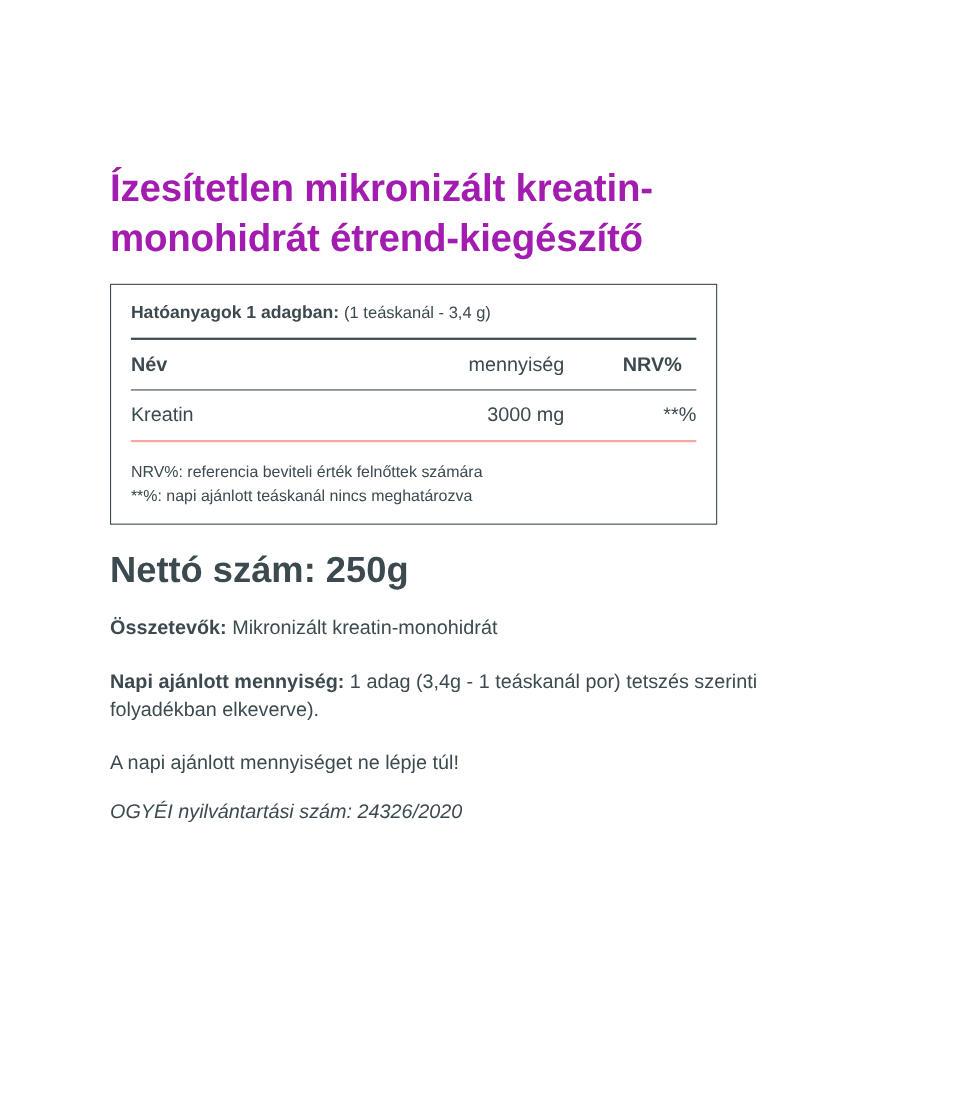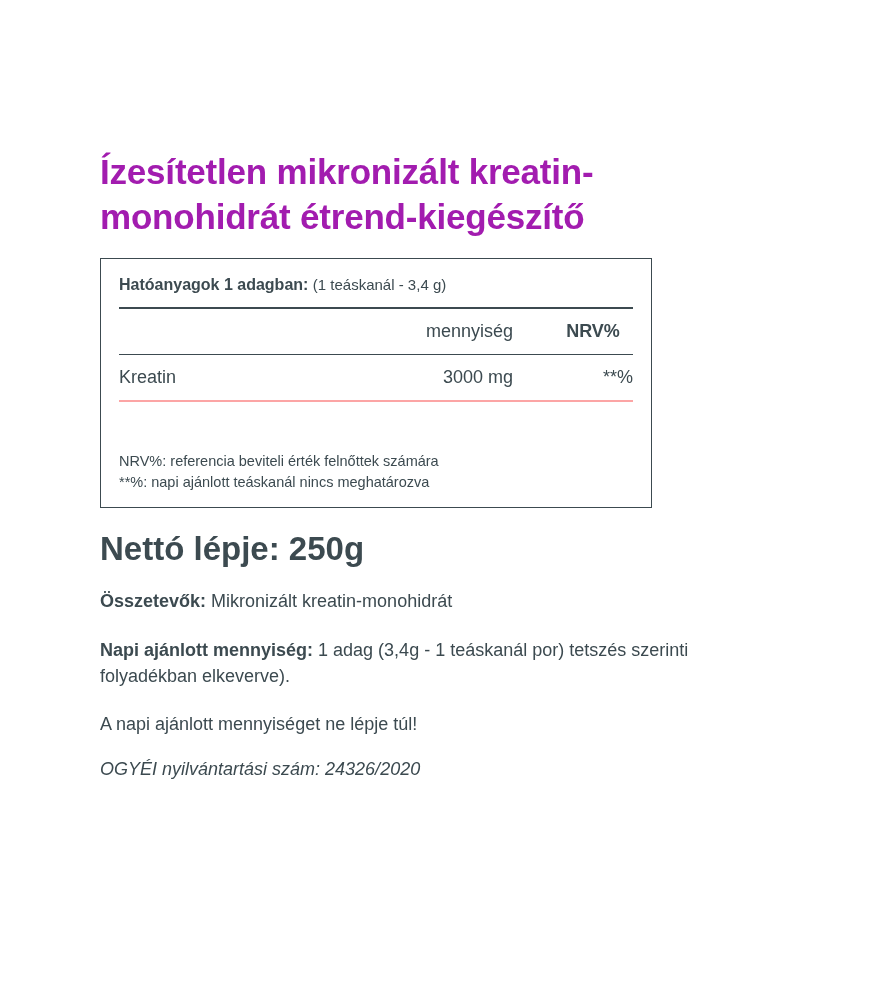--- a/index.html
+++ b/index.html
@@ -83,21 +83,20 @@
   .facts-head .col-qty  { font-weight: normal; }
   .facts-head .col-nrv  { font-weight: bold; text-align: center; }
   .facts-row .col-name  { font-weight: normal; }
   .facts-row .col-qty   { font-weight: normal; }
   .facts-row .col-nrv   { font-weight: normal; }
   .facts-footnotes {
     padding-top: 18px;
     font-size: 14.5px;
     line-height: 1.45;
     color: #3c4a50;
-    margin-top: 31px;
   }
   
   .net-weight {
     font-size: 33px;
     font-weight: bold;
     margin: 0 0 20px 0;
     color: #3c4a50;
   }
   .para {
     font-size: 18px;
@@ -124,38 +123,39 @@
   <h1 class="product-title">Ízesítetlen mikronizált kreatin-monohidrát étrend-kiegészítő</h1>
 
   <div class="facts-box">
 
     <div class="facts-serving">
       <span class="label">Hatóanyagok 1 adagban:</span>
       <span class="note">(1 teáskanál - 3,4 g)</span>
     </div>
 
     <div class="facts-head">
+      <span class="col-name">Név</span>
       <span class="col-qty">mennyiség</span>
       <span class="col-nrv">NRV%</span>
     </div>
 
     <div class="facts-row">
       <span class="col-name">Kreatin</span>
       <span class="col-qty">3000 mg</span>
       <span class="col-nrv">**%</span>
     </div>
 
     <div class="facts-footnotes">
       <div>NRV%: referencia beviteli érték felnőttek számára</div>
       <div>**%: napi ajánlott teáskanál nincs meghatározva</div>
     </div>
 
   </div>
 
-  <div class="net-weight">Nettó lépje: 250g</div>
+  <div class="net-weight">Nettó szám: 250g</div>
 
   <p class="para">
     <span class="lead">Összetevők:</span>
     <span>Mikronizált kreatin-monohidrát</span>
   </p>
 
   <p class="para">
     <span class="lead">Napi ajánlott mennyiség:</span>
     <span>1 adag (3,4g - 1 teáskanál por) tetszés szerinti folyadékban elkeverve).</span>
   </p>

